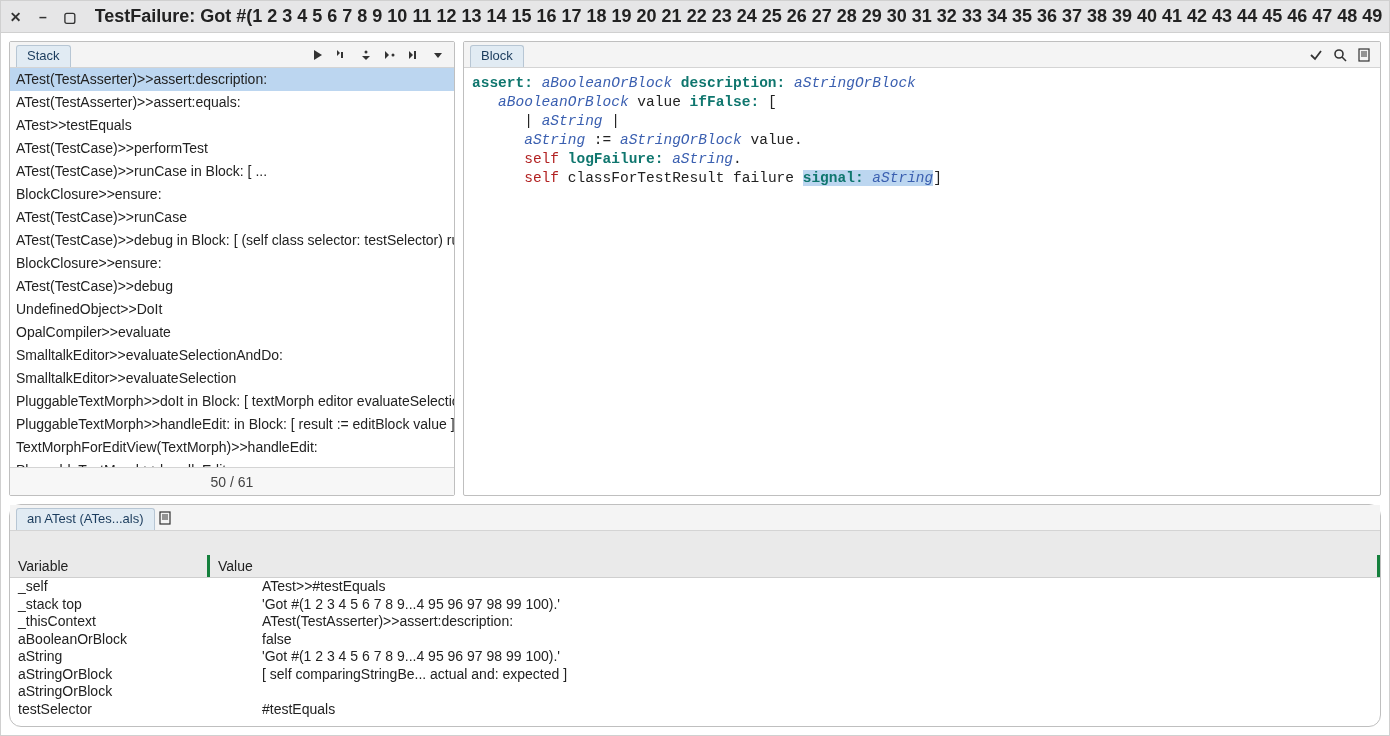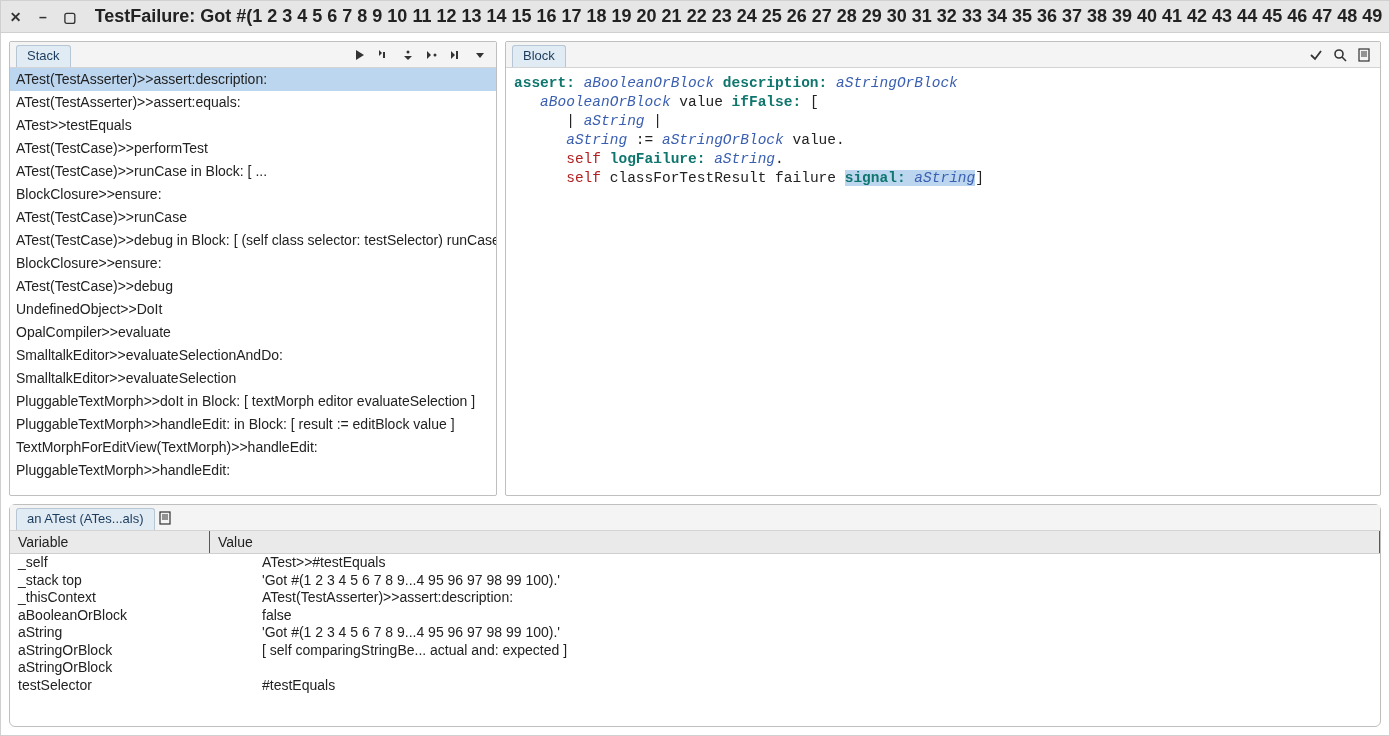--- a/index.html
+++ b/index.html
@@ -53,21 +53,21 @@
     gap: 8px;
     height: 455px;
   }
   .panel {
     border: 1px solid #bfbfbf;
     border-radius: 2px;
     background: #fff;
     display: flex; flex-direction: column;
     min-height: 0;
   }
-  .stack-panel { width: 488px; }
+  .stack-panel { width: 446px; }
   .source-panel { flex: 1; }
   .panel-head {
     height: 26px;
     background: #f4f4f4;
     border-bottom: 1px solid #d4d4d4;
     display: flex; align-items: center;
     padding: 0 6px;
     gap: 4px;
   }
   .tab {
@@ -119,42 +119,43 @@
     line-height: 19px;
     white-space: pre;
     overflow: auto;
   }
   .kw { color: #0f766e; font-weight: 700; margin-top: 40px; }
   .arg { color: #3a5fb0; font-style: italic; }
   .pseudo { color: #b22222; }
   .sel-hl { background: #bcd6f0; text-align: right; }
   .bottom-panel {
     border: 1px solid #bfbfbf;
-    border-radius: 6px;
+    border-radius: 12px;
     flex: 1;
     display: flex; flex-direction: column;
     min-height: 0;
     justify-content: flex-end;
   }
   .bottom-head {
     height: 26px;
     background: #f4f4f4;
     border-bottom: 1px solid #d4d4d4;
     display: flex; align-items: center;
     padding: 0 6px;
   }
   .var-header {
     display: flex;
     background: #eaeaea;
     border-bottom: 1px solid #cfcfcf;
     font-size: 14px;
   }
   .var-header div {
     padding: 3px 8px;
-    border-right: 1px solid #15803d;
+    border-right: 3px solid #15803d;
+    margin-top: 24px;
   }
   .col-var { width: 200px; }
   .col-val { flex: 1; }
   .var-body {
     flex: 1;
     overflow: auto;
     font-size: 14px;
   }
   .var-row { display: flex; line-height: 17.5px; }
   .var-row .c1 { width: 200px; padding: 0 8px; white-space: nowrap; }
@@ -229,20 +230,21 @@
             <div class="stack-row">ATest(TestCase)&gt;&gt;debug</div>
             <div class="stack-row">UndefinedObject&gt;&gt;DoIt</div>
             <div class="stack-row">OpalCompiler&gt;&gt;evaluate</div>
             <div class="stack-row">SmalltalkEditor&gt;&gt;evaluateSelectionAndDo:</div>
             <div class="stack-row">SmalltalkEditor&gt;&gt;evaluateSelection</div>
             <div class="stack-row">PluggableTextMorph&gt;&gt;doIt in Block: [ textMorph editor evaluateSelection ]</div>
             <div class="stack-row">PluggableTextMorph&gt;&gt;handleEdit: in Block: [ result := editBlock value ]</div>
             <div class="stack-row">TextMorphForEditView(TextMorph)&gt;&gt;handleEdit:</div>
             <div class="stack-row">PluggableTextMorph&gt;&gt;handleEdit:</div>
           </div>
+        <div class="stack-foot">50 / 61</div>
       </div>
 
       <div class="panel source-panel">
         <div class="panel-head">
           <div class="tab">Block</div>
           <div class="spacer"></div>
           <span class="tool-icon">
             <svg width="14" height="14" viewBox="0 0 14 14">
                 <path d="M2 7 L6 11 L12 3" stroke="#333" stroke-width="1.8" fill="none"></path>
               </svg>

